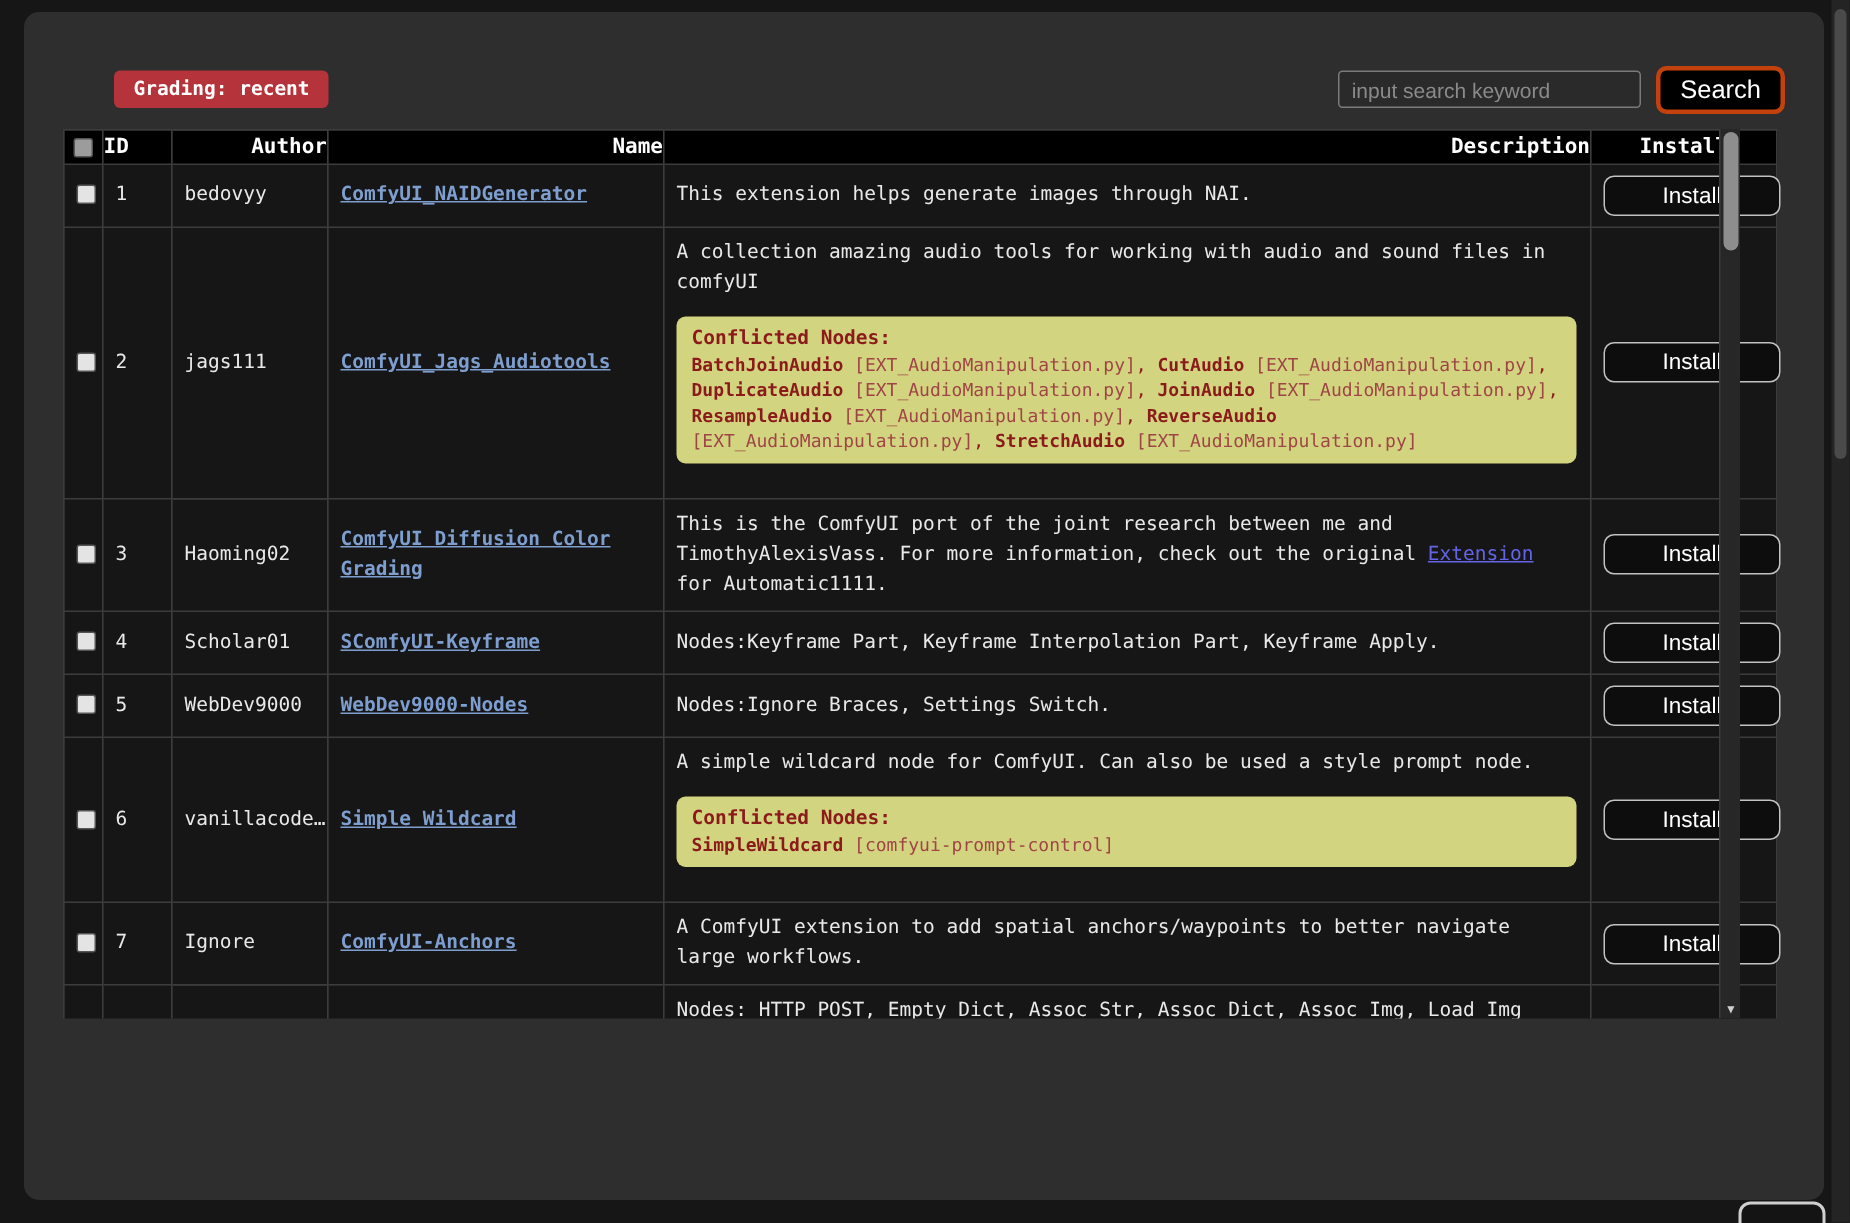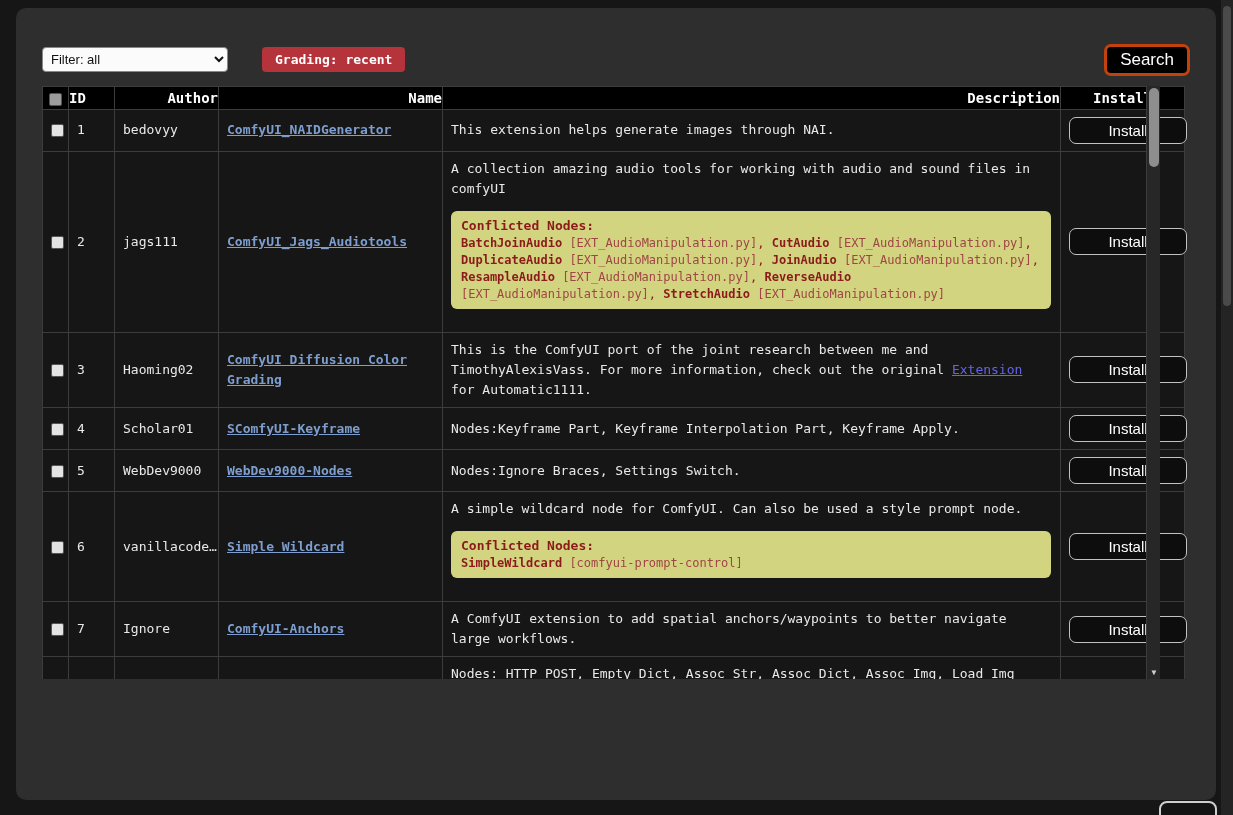--- a/index.html
+++ b/index.html
@@ -149,25 +149,23 @@
     background: #141414;
     border: 2px solid #cfcfcf; border-radius: 8px;
   }
 </style>
 </head>
 <body>
 
 <div class="modal">
 
   <div class="toolbar">
-    <select class="filter">
-      <option>Filter: all</option>
-    </select>
     <span class="badge">Grading: recent</span>
     <div class="search-wrap">
+      <input class="search" type="text" placeholder="input search keyword" style="">
       <button class="btn">Search</button>
     </div>
   </div>
 
   <div class="table-wrap">
     <table>
       <thead>
         <tr>
           <th class="c-check">
             <input type="checkbox" class="cb hdr" style="">

